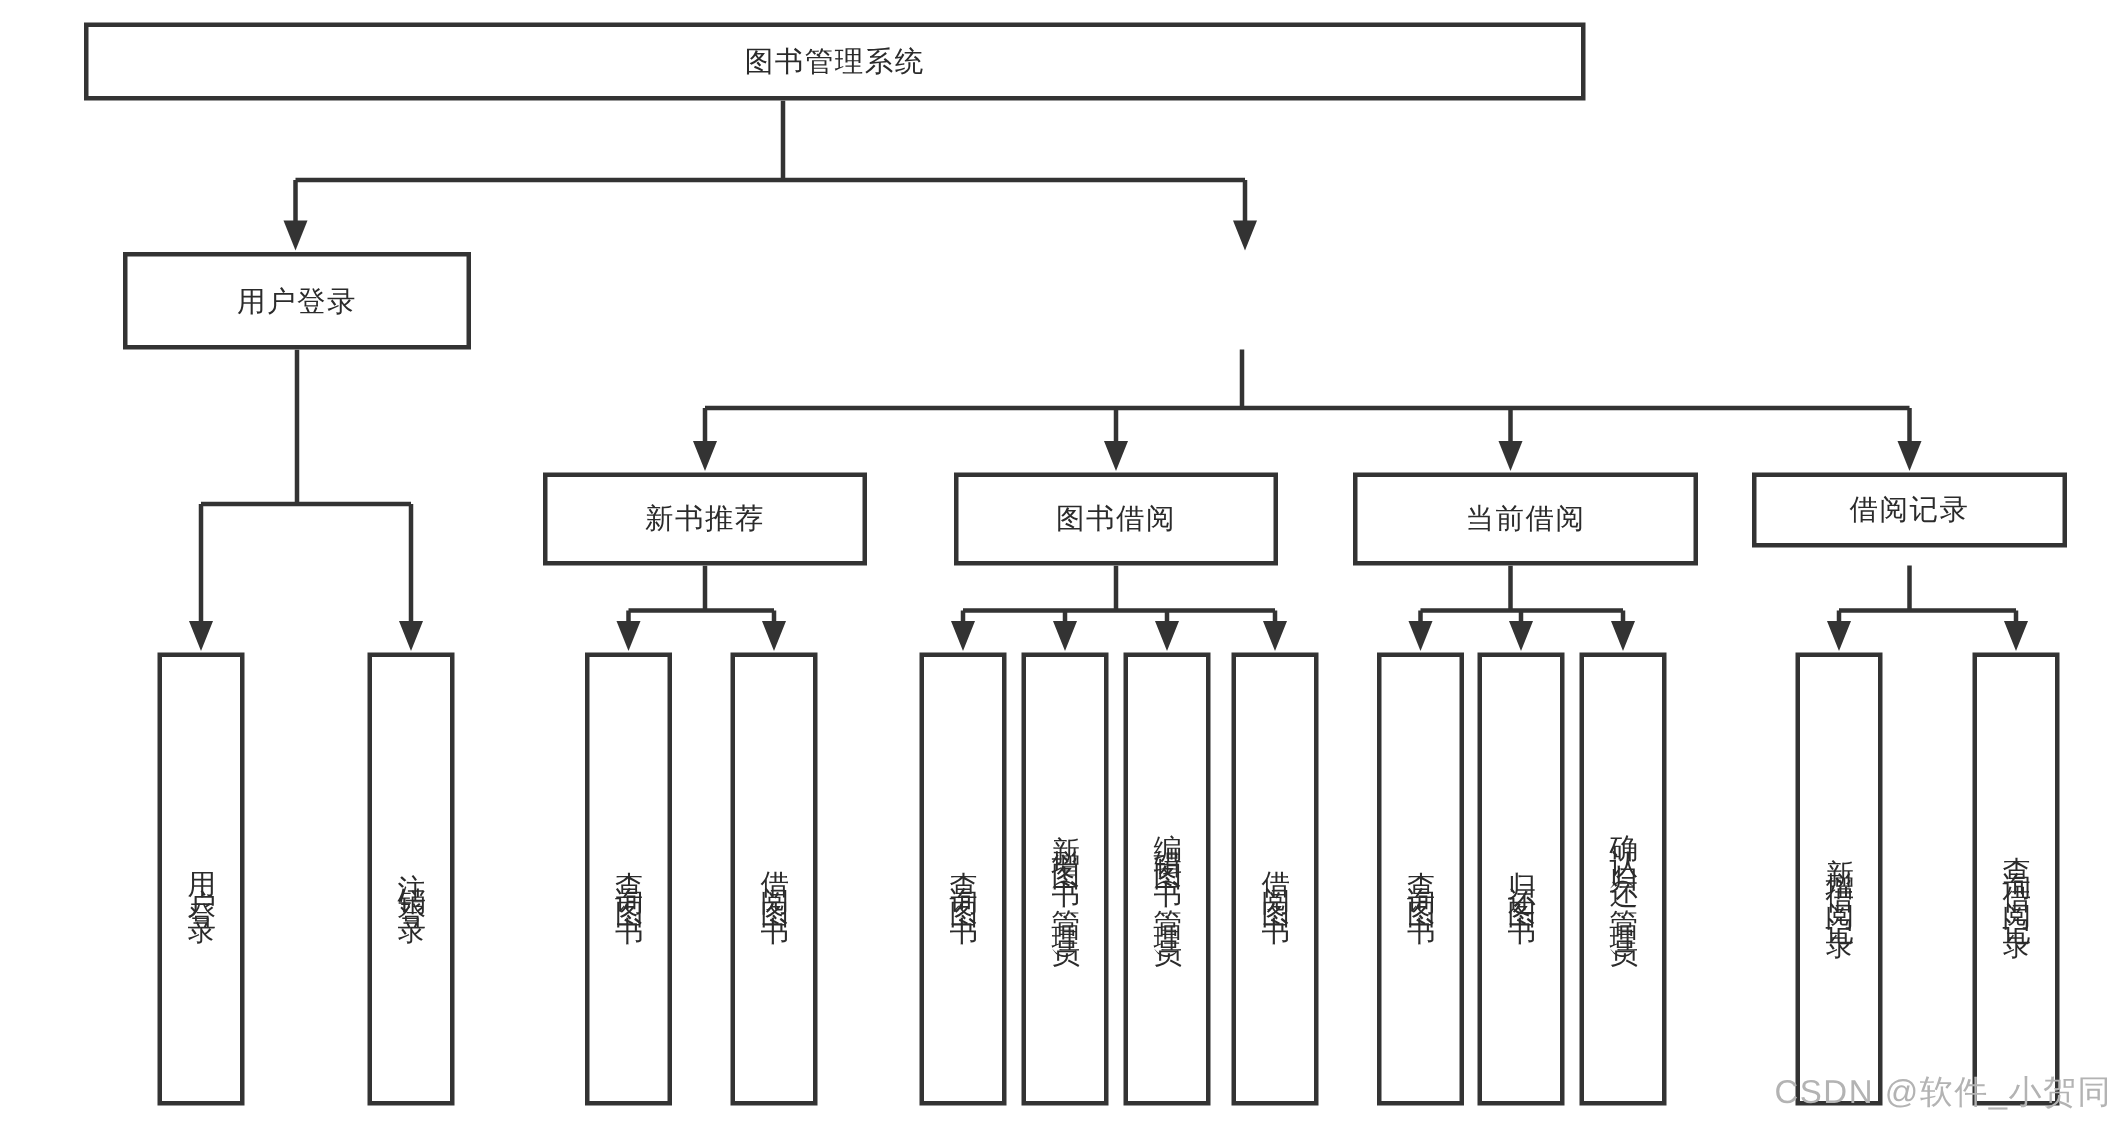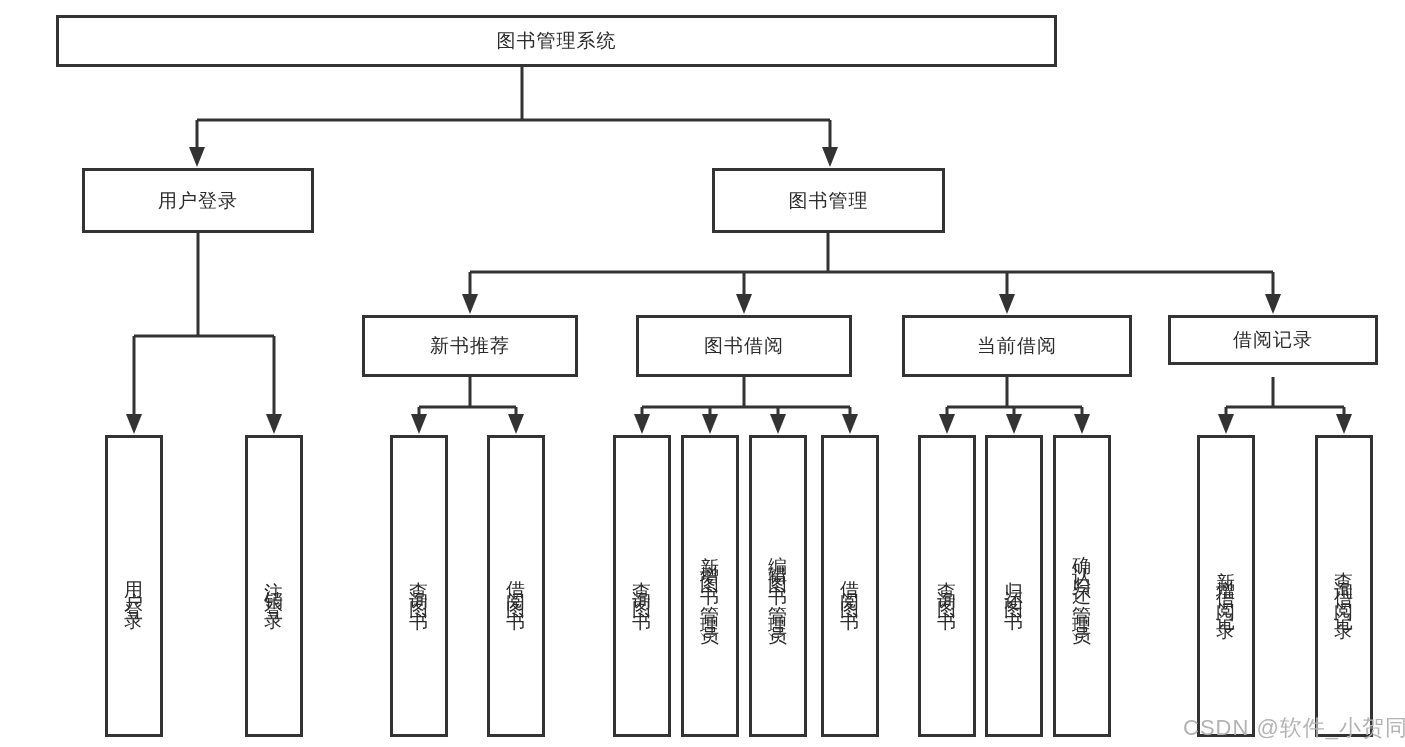--- a/index.html
+++ b/index.html
@@ -122,21 +122,20 @@
     <g>
       <path d="M1273,377 V407 M1226,407 H1344 M1226,407 V419 M1344,407 V419"></path>
       <polygon points="1218,414 1234,414 1226,434"></polygon>
       <polygon points="1336,414 1352,414 1344,434"></polygon>
     </g>
   </svg>
 
   <div class="hbox n-root">图书管理系统</div>
 
   <div class="hbox n-login">用户登录</div>
-  <div class="hbox n-mgmt">图书管理</div>
 
   <div class="hbox n-bor">图书借阅</div>
   <div class="hbox n-rec">新书推荐</div>
   <div class="hbox n-cur">当前借阅</div>
   <div class="hbox n-hist">借阅记录</div>
 
   <div class="vbox v1a">用户登录</div>
   <div class="vbox v1b">注销登录</div>
 
   <div class="vbox v2a">查询图书</div>

